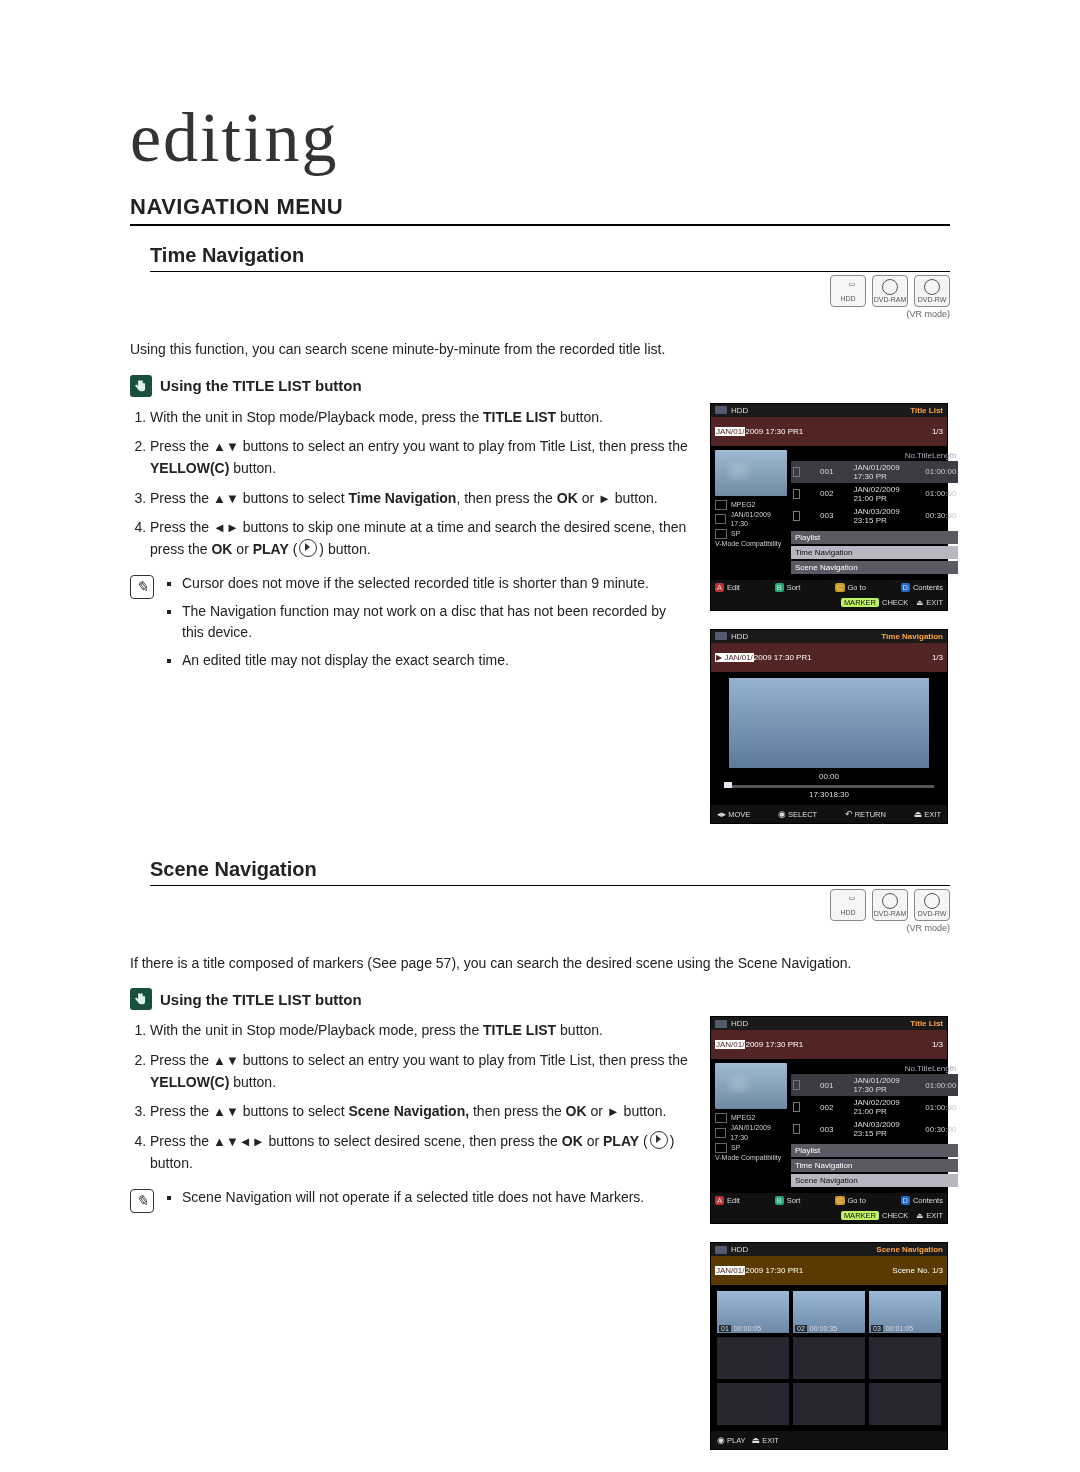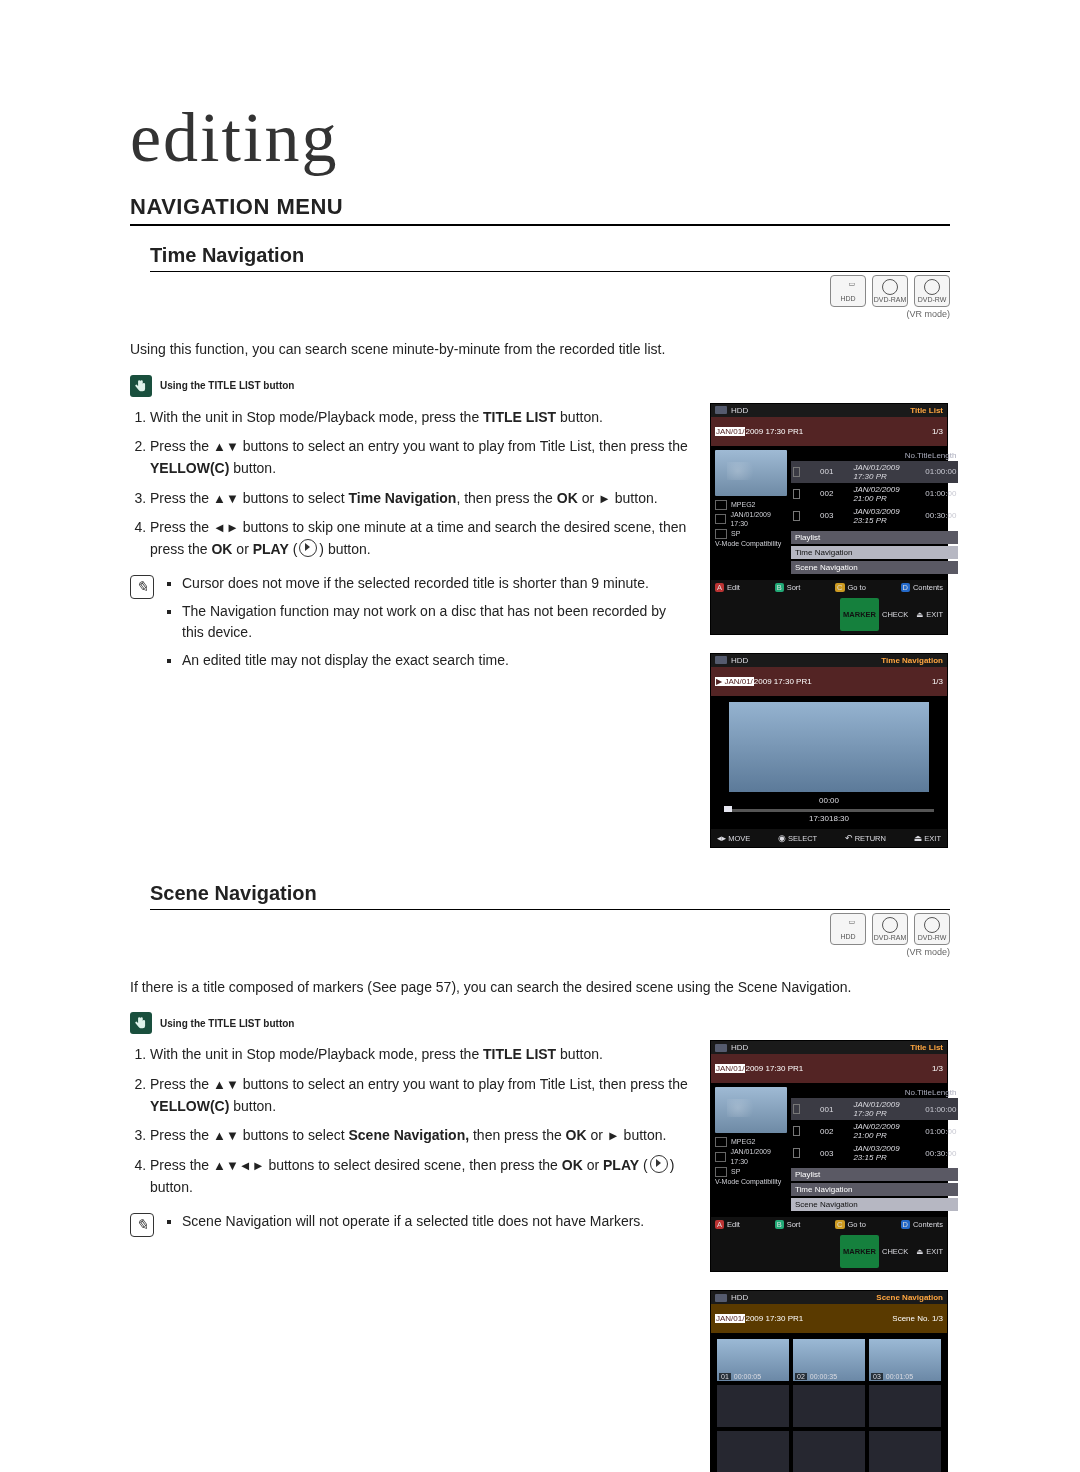--- a/index.html
+++ b/index.html
@@ -60,21 +60,21 @@
   .badge.hdd .dot { border:none; }
   .vrmode { font-size: 9px; color:#666; margin-top:2px; }
   .clear { clear: both; }
 
   .touch-row { display:flex; align-items:center; gap:8px; margin: 14px 0 6px 0; }
   .touch-icon {
     width:22px; height:22px; background:#194f3d; border-radius:3px;
     display:inline-flex; align-items:center; justify-content:center;
   }
   .touch-icon svg { width:14px; height:14px; fill:#dff2ea; }
-  .touch-label { font-weight: bold; font-size: 10px; }
+  .touch-label { font-weight: bold; font-size: 15px; }
 
   .two-col {
     display:flex; gap:22px; align-items:flex-start;
   }
   .left-col { flex: 1 1 auto; }
   .right-col { width: 240px; flex: 0 0 auto; display:flex; flex-direction:column; gap:18px; }
 
   ol.steps { font-size:14px; line-height:1.55; padding-left: 20px; margin:4px 0; }
   ol.steps li { margin-bottom: 8px; }
   .b { font-weight: bold; }
@@ -119,31 +119,31 @@
     background: radial-gradient(circle at 30% 50%, #fff3, transparent 60%);
   }
   .osd .meta { margin-top:4px; font-size:7px; line-height:1.4; color:#cfd0d6;}
   .osd .meta .row { display:flex; gap:4px; align-items:center;}
   .osd .meta .mi { width:10px; height:8px; border:1px solid #666; display:inline-block;}
   .osd .listcol { flex:1 1 auto; }
   .osd .colhdr { display:flex; justify-content:flex-end; color:#a9abbb; font-size:8px; padding:1px 2px;margin-left:28px;}
   .osd .trow { display:flex; justify-content:space-between; padding:2px; gap:20px; align-items:center;}
   .osd .trow .cb { width:8px;height:8px;border:1px solid #777; display:inline-block;}
   .osd .trow .no { width:16px;}
-  .osd .trow .tl { flex:1 1 auto;font-style:italic;}
+  .osd .trow .tl { flex:1 1 auto;}
   .osd .trow .len { color:#c8c9d2;}
   .osd .trow.sel { background:#3b3b44;}
   .osd .menu { margin-top:4px;}
   .osd .menu .mi-row { background:#5a5964; color:#fff; padding:2px 4px; margin-bottom:2px; font-size:8px;}
   .osd .menu .mi-row.hi { background:#b6b7c2; color:#111;}
   .osd .bot { display:flex; justify-content:space-between; padding:3px 4px; background:#111; font-size:7.5px; flex-wrap:wrap; gap:4px 8px;}
   .osd .bot span { display:inline-flex; gap:3px; align-items:center;}
   .osd .bot .key { background:#555; border-radius:2px; padding:0 2px; color:#ddd;}
   .osd .bot .key.red{ background:#b33;} .osd .bot .key.grn{ background:#2a7;} .osd .bot .key.ylw{ background:#cc9a22;} .osd .bot .key.blu{ background:#2469c9;}
-  .osd .bot .mk { background:#15803d; color:#111; border-radius:2px; padding:12px 3px; font-weight:bold;}
+  .osd .bot .mk { background:#bef264; color:#111; border-radius:2px; padding:0 3px; font-weight:normal;}
 
   .osd .tn-body { padding:6px; }
   .osd .tn-thumb { width: 200px; height: 90px; margin: 0 auto; background:linear-gradient(#95b3d0,#5c7a99); position:relative;}
   .osd .tn-time { text-align:center; margin:4px 0; font-size:8px;}
   .osd .tn-bar { width: 210px; height:3px; background:#555; margin:2px auto 2px; position:relative;}
   .osd .tn-bar .ptr { position:absolute; left:0; top:-3px; width:8px; height:6px; background:#e5e6f0;}
   .osd .tn-range { display:flex; justify-content:center; font-size:8px; padding:0 10px; margin-top:2px;}
   .osd .tn-foot { display:flex; justify-content:space-between; padding:4px 6px; background:#111; font-size:7.5px; gap:6px;}
   .osd .tn-foot .sym { font-size:9px;}
 

